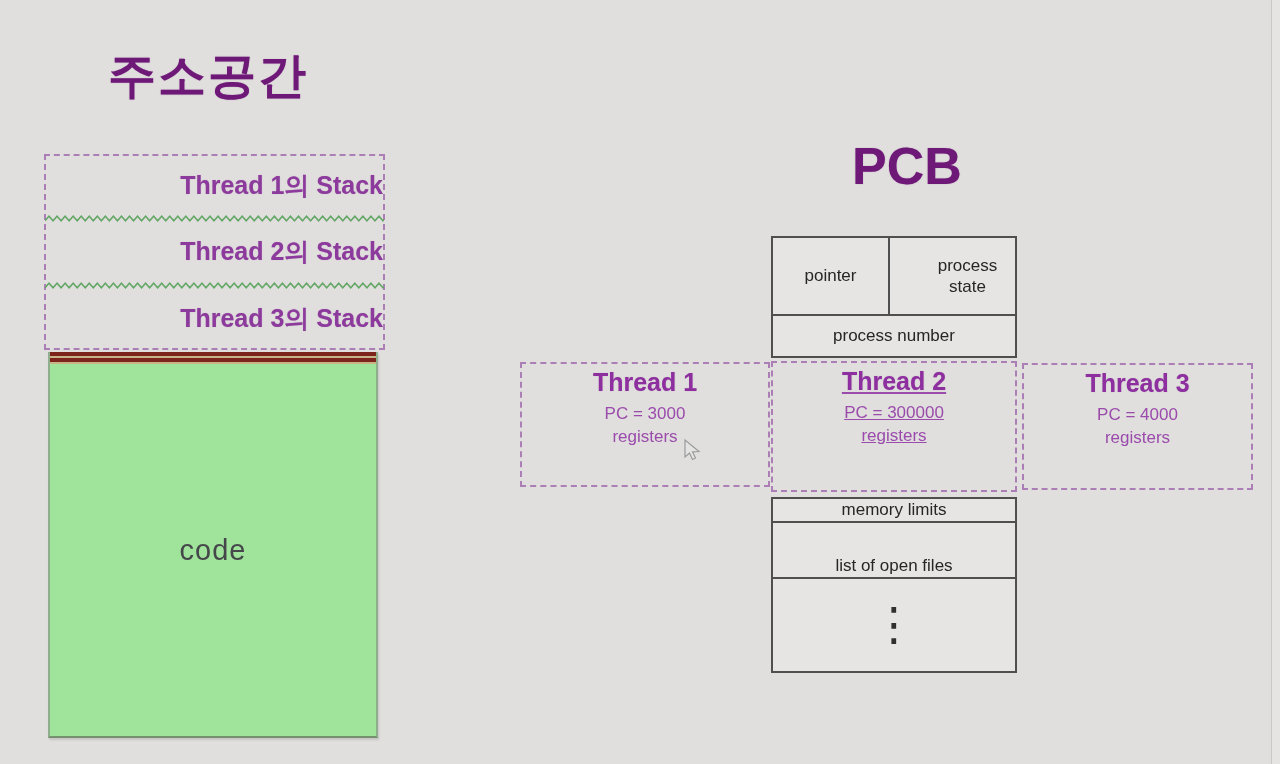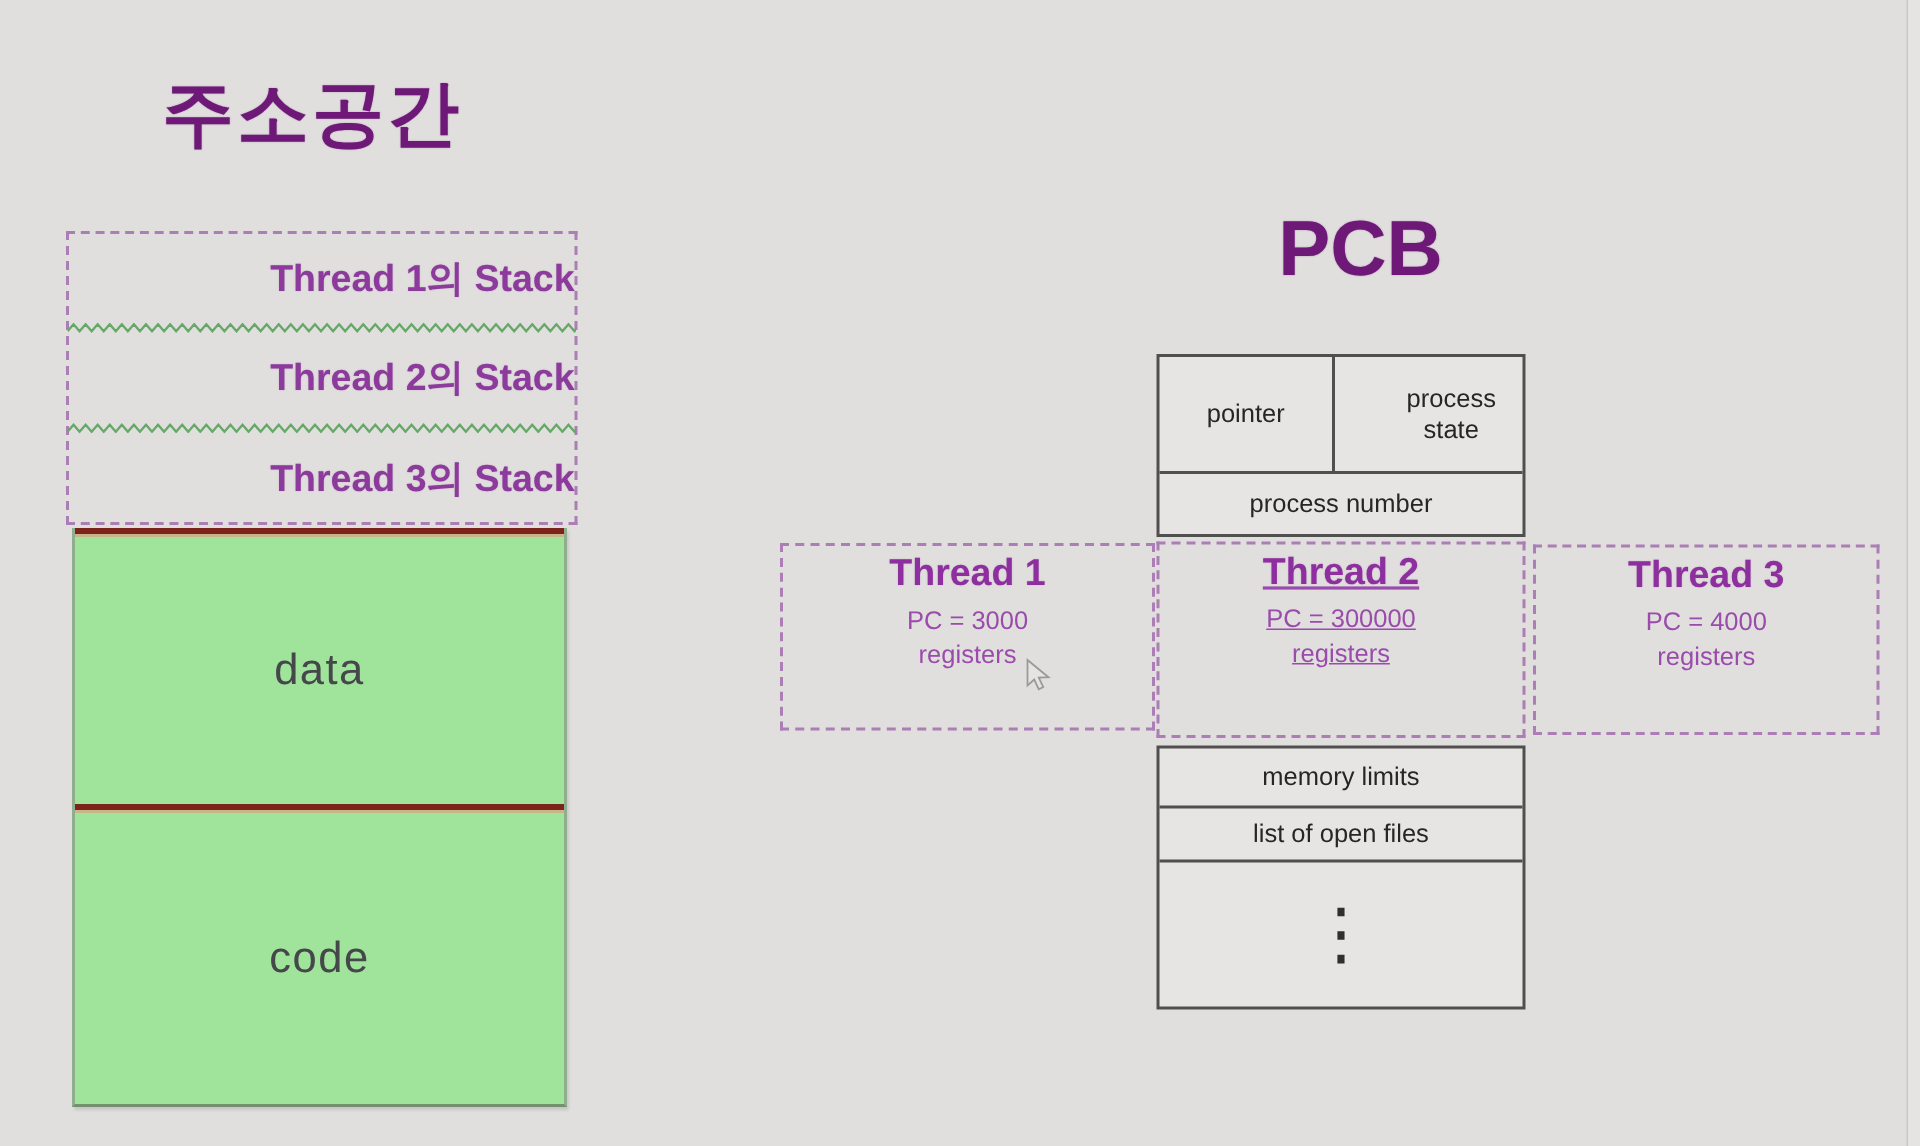--- a/index.html
+++ b/index.html
@@ -74,22 +74,22 @@
   }
   .pcb-top{top:236px;height:122px;}
   .pcb-bottom{top:497px;height:176px;}
   .pcb-row{display:flex;align-items:center;justify-content:center;text-align:center;}
   .row-pointer-state{height:78px;border-bottom:2px solid var(--table_border,#4f4f4f);padding:0;}
   .cell-pointer{width:117px;height:100%;border-right:2px solid var(--table_border,#4f4f4f);
     display:flex;align-items:center;justify-content:center;}
   .cell-state{flex:1;height:100%;display:flex;align-items:center;justify-content:center;
     white-space:pre-line;line-height:1.25;margin-left:30px;}
   .row-number{flex:1;}
-  .row-memlimits{height:40px;border-bottom:2px solid var(--table_border,#4f4f4f);}
-  .row-openfiles{height:36px;border-bottom:2px solid var(--table_border,#4f4f4f);}
+  .row-memlimits{height:24px;border-bottom:2px solid var(--table_border,#4f4f4f);}
+  .row-openfiles{height:24px;border-bottom:2px solid var(--table_border,#4f4f4f);margin-top:32px;}
   .row-dots{flex:1;}
   .vdots{font-size:46px;line-height:.9;color:#2f2f2f;font-family:"DejaVu Sans",sans-serif;}
 
   
   .thread-box{
     position:absolute;
     border:2px dashed var(--dashed_purple,#ab7fb5);
     display:flex;flex-direction:column;align-items:center;
     color:var(--pc_purple,#9a4bac);
   }
@@ -135,23 +135,20 @@
           <polyline points="0,5.8 4,1.2 8,5.8 12,1.2 16,5.8 20,1.2 24,5.8 28,1.2 32,5.8 36,1.2 40,5.8 44,1.2 48,5.8 52,1.2 56,5.8 60,1.2 64,5.8 68,1.2 72,5.8 76,1.2 80,5.8 84,1.2 88,5.8 92,1.2 96,5.8 100,1.2 104,5.8 108,1.2 112,5.8 116,1.2 120,5.8 124,1.2 128,5.8 132,1.2 136,5.8 140,1.2 144,5.8 148,1.2 152,5.8 156,1.2 160,5.8 164,1.2 168,5.8 172,1.2 176,5.8 180,1.2 184,5.8 188,1.2 192,5.8 196,1.2 200,5.8 204,1.2 208,5.8 212,1.2 216,5.8 220,1.2 224,5.8 228,1.2 232,5.8 236,1.2 240,5.8 244,1.2 248,5.8 252,1.2 256,5.8 260,1.2 264,5.8 268,1.2 272,5.8 276,1.2 280,5.8 284,1.2 288,5.8 292,1.2 296,5.8 300,1.2 304,5.8 308,1.2 312,5.8 316,1.2 320,5.8 324,1.2 328,5.8 332,1.2 336,5.8 340,1.2"></polyline>
         </svg>
       </div>
     <div class="stack-row">
       <span>Thread 3의 Stack</span>
     </div>
   </div>
 
   <div class="mem-box">
     <div class="red-bar"></div>
-    <div class="mem-section mem-data">
-      <span>data</span>
-    </div>
     <div class="red-bar"></div>
     <div class="mem-section mem-code">
       <span>code</span>
     </div>
   </div>
 
   <div class="pcb-title">PCB</div>
 
   <div class="pcb-top">
     <div class="pcb-row row-pointer-state">

